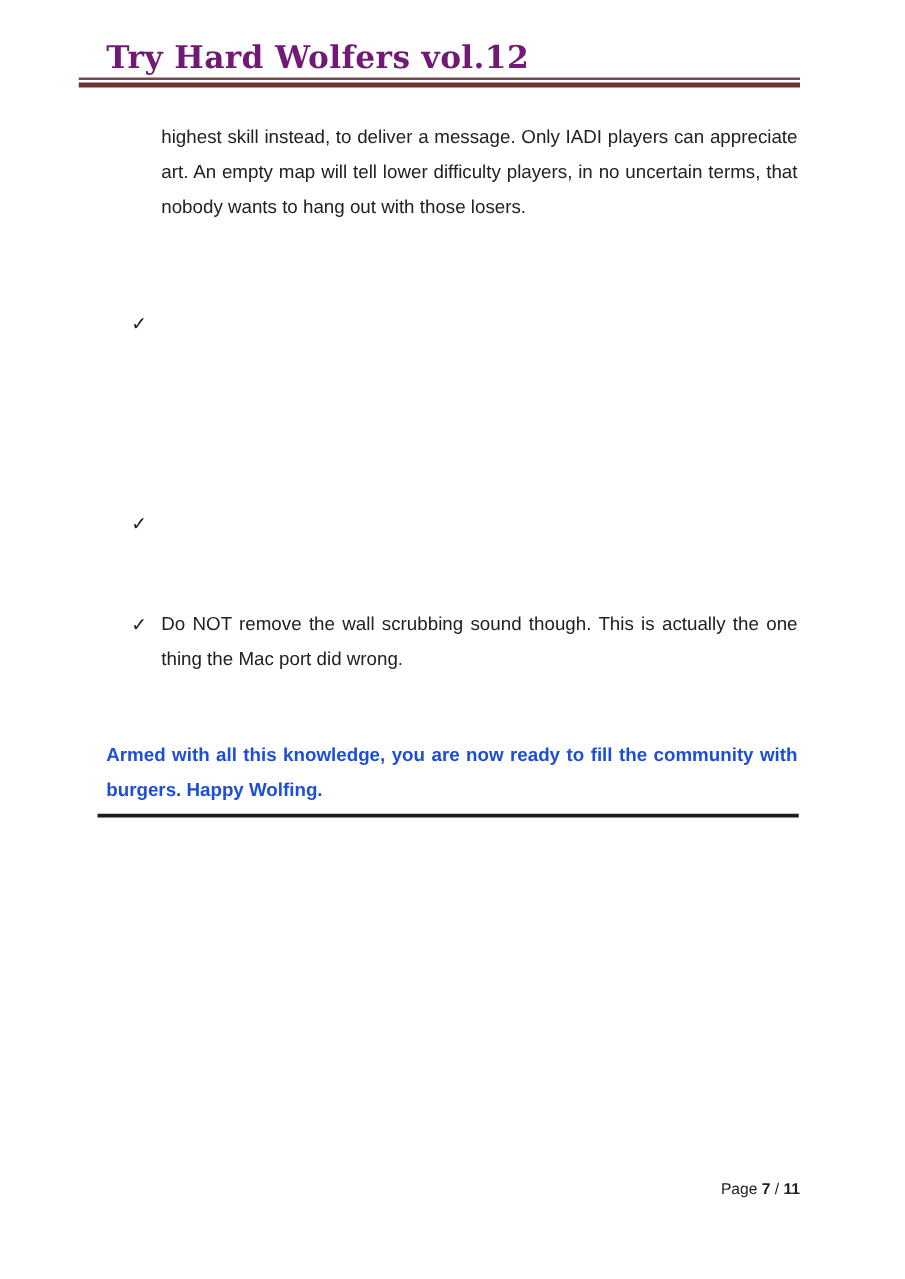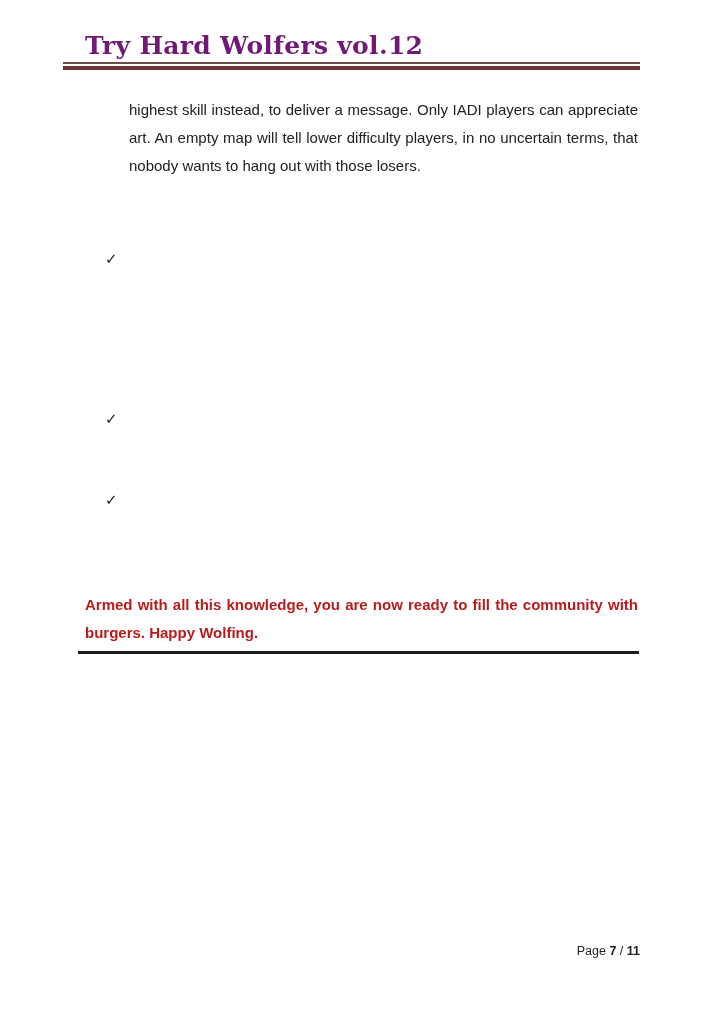--- a/index.html
+++ b/index.html
@@ -76,21 +76,21 @@
   }
   .bullet-1 { top: 245px; }
   .bullet-2 { top: 405px; }
   .bullet-3 { top: 486px; }
 
   .closing {
     left: 85px;
     top: 591px;
     width: 553px;
     font-weight: 700;
-    color: #b91c1c;
+    color: #1d4ed8;
   }
   .closing-rule {
     position: absolute;
     left: 78px;
     top: 651px;
     width: 561px;
     height: 3px;
     background: #1c1c1c;
   }
 
@@ -126,20 +126,21 @@
   <div class="para bullet bullet-1">
     <span class="mark">✓</span>
   </div>
 
   <div class="para bullet bullet-2">
     <span class="mark">✓</span>
   </div>
 
   <div class="para bullet bullet-3">
     <span class="mark">✓</span>
+    <span>Do NOT remove the wall scrubbing sound though. This is actually the one thing the Mac port did wrong.</span>
   </div>
 
   <p class="para closing">Armed with all this knowledge, you are now ready to fill the community with burgers. Happy Wolfing.</p>
 
   <div class="closing-rule"></div>
 
   <div class="footer">
     <span>Page </span><b>7</b><span> / </span><b>11</b>
   </div>
 

